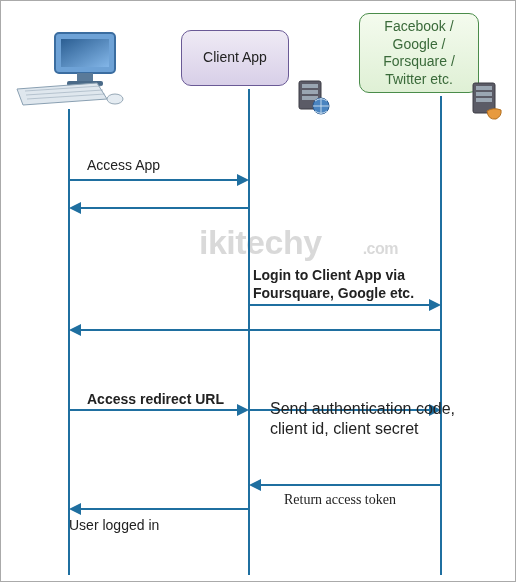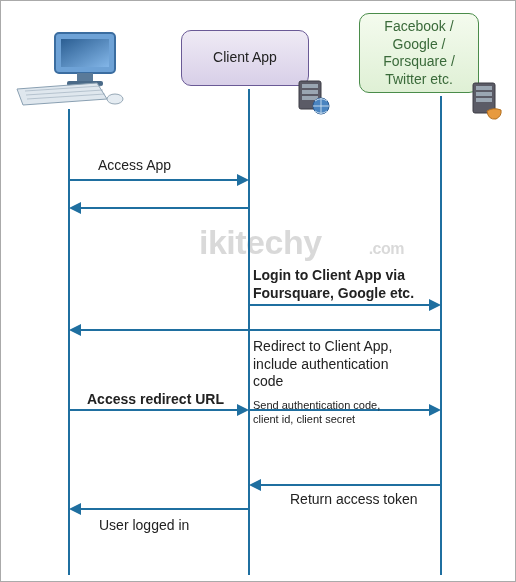--- a/index.html
+++ b/index.html
@@ -58,21 +58,21 @@
     font-weight: 600;
     color: rgba(120,120,120,0.28);
     font-family: Arial, sans-serif;
     letter-spacing: -0.5px;
     display: flex;
     align-items: baseline;
     gap: 33px;
   }
   .watermark .dotcom {
     font-size: 16px;
-    margin-left: 14px;
+    margin-left: 8px;
     color: rgba(120,120,120,0.28);
   }
   
   .shaft {
     position: absolute;
     height: 2px;
     background: #1f6fa0;
   }
   
   .head {
@@ -113,21 +113,21 @@
       <g stroke="#99aab8" stroke-width="0.6">
         <line x1="14" y1="62" x2="90" y2="57"></line>
         <line x1="15" y1="66" x2="92" y2="61"></line>
         <line x1="16" y1="70" x2="94" y2="65"></line>
       </g>
 
       <ellipse cx="104" cy="70" rx="8" ry="5" fill="#e5ecf2" stroke="#96a8b6"></ellipse>
     </svg>
   </div>
 
-  <div class="box box-client" style="left:180px; top:29px; width:128px; height:56px;">
+  <div class="box box-client" style="left:180px; top:29px; width:108px; height:56px;">
     <span>Client App</span>
   </div>
 
   <div style="position:absolute; left:292px; top:78px; width:40px; height:38px;">
     <svg width="40" height="38" viewBox="0 0 40 38">
       <rect x="6" y="2" width="22" height="28" rx="2" fill="#5b5b66" stroke="#3c3c44"></rect>
       <rect x="9" y="5" width="16" height="4" fill="#9aa6b2"></rect>
       <rect x="9" y="11" width="16" height="4" fill="#9aa6b2"></rect>
       <rect x="9" y="17" width="16" height="4" fill="#9aa6b2"></rect>
       <circle cx="28" cy="27" r="8" fill="#4a84c0" stroke="#2a5a90"></circle>
@@ -151,46 +151,43 @@
       <path d="M20 30 q6 -4 14 -1 q1 6 -5 9 q-8 1 -9 -8" fill="#e79a3f" stroke="#b36f1f"></path>
     </svg>
   </div>
 
   <div class="lifeline" style="left:67px; top:108px; height:466px;"></div>
   <div class="lifeline" style="left:247px; top:88px; height:486px;"></div>
   <div class="lifeline" style="left:439px; top:95px; height:479px;"></div>
 
   <div class="shaft" style="left:68px; top:178px; width:170px;"></div>
   <div class="head right" style="left:236px; top:173px;"></div>
-  <div class="label" style="left:86px; top:156px;margin-left:11px;">Access App</div>
+  <div class="label" style="left:86px; top:156px;">Access App</div>
 
   <div class="shaft" style="left:78px; top:206px; width:170px;"></div>
   <div class="head left" style="left:68px; top:201px;"></div>
 
   <div class="shaft" style="left:248px; top:303px; width:182px;"></div>
   <div class="head right" style="left:428px; top:298px;"></div>
   <div class="label" style="left:252px; top:266px;font-weight:bold;">Login to Client App via
 Foursquare, Google etc.</div>
 
   <div class="shaft" style="left:78px; top:328px; width:362px;"></div>
   <div class="head left" style="left:68px; top:323px;"></div>
-  <div class="label" style="left:252px; top:337px;">Redirect to Client App,
-include authentication
-code</div>
 
   <div class="shaft" style="left:68px; top:408px; width:170px;"></div>
   <div class="head right" style="left:236px; top:403px;"></div>
   <div class="label" style="left:86px; top:390px;font-weight:bold;">Access redirect URL</div>
 
   <div class="shaft" style="left:248px; top:408px; width:182px;"></div>
   <div class="head right" style="left:428px; top:403px;"></div>
-  <div class="label" style="left:252px; top:398px; font-size:11px">Send authentication code,
+  <div class="label" style="left:269px; top:398px; font-size:16px">Send authentication code,
 client id, client secret</div>
 
   <div class="shaft" style="left:258px; top:483px; width:182px;"></div>
   <div class="head left" style="left:248px; top:478px;"></div>
-  <div class="label" style="left:289px; top:490px;">Return access token</div>
+  <div class="label" style="left:283px; top:490px;font-family:Liberation Serif, serif;">Return access token</div>
 
   <div class="shaft" style="left:78px; top:507px; width:170px;"></div>
   <div class="head left" style="left:68px; top:502px;"></div>
-  <div class="label" style="left:98px; top:516px;">User logged in</div>
+  <div class="label" style="left:68px; top:516px;">User logged in</div>
 
 </div>
 
 </body></html>

